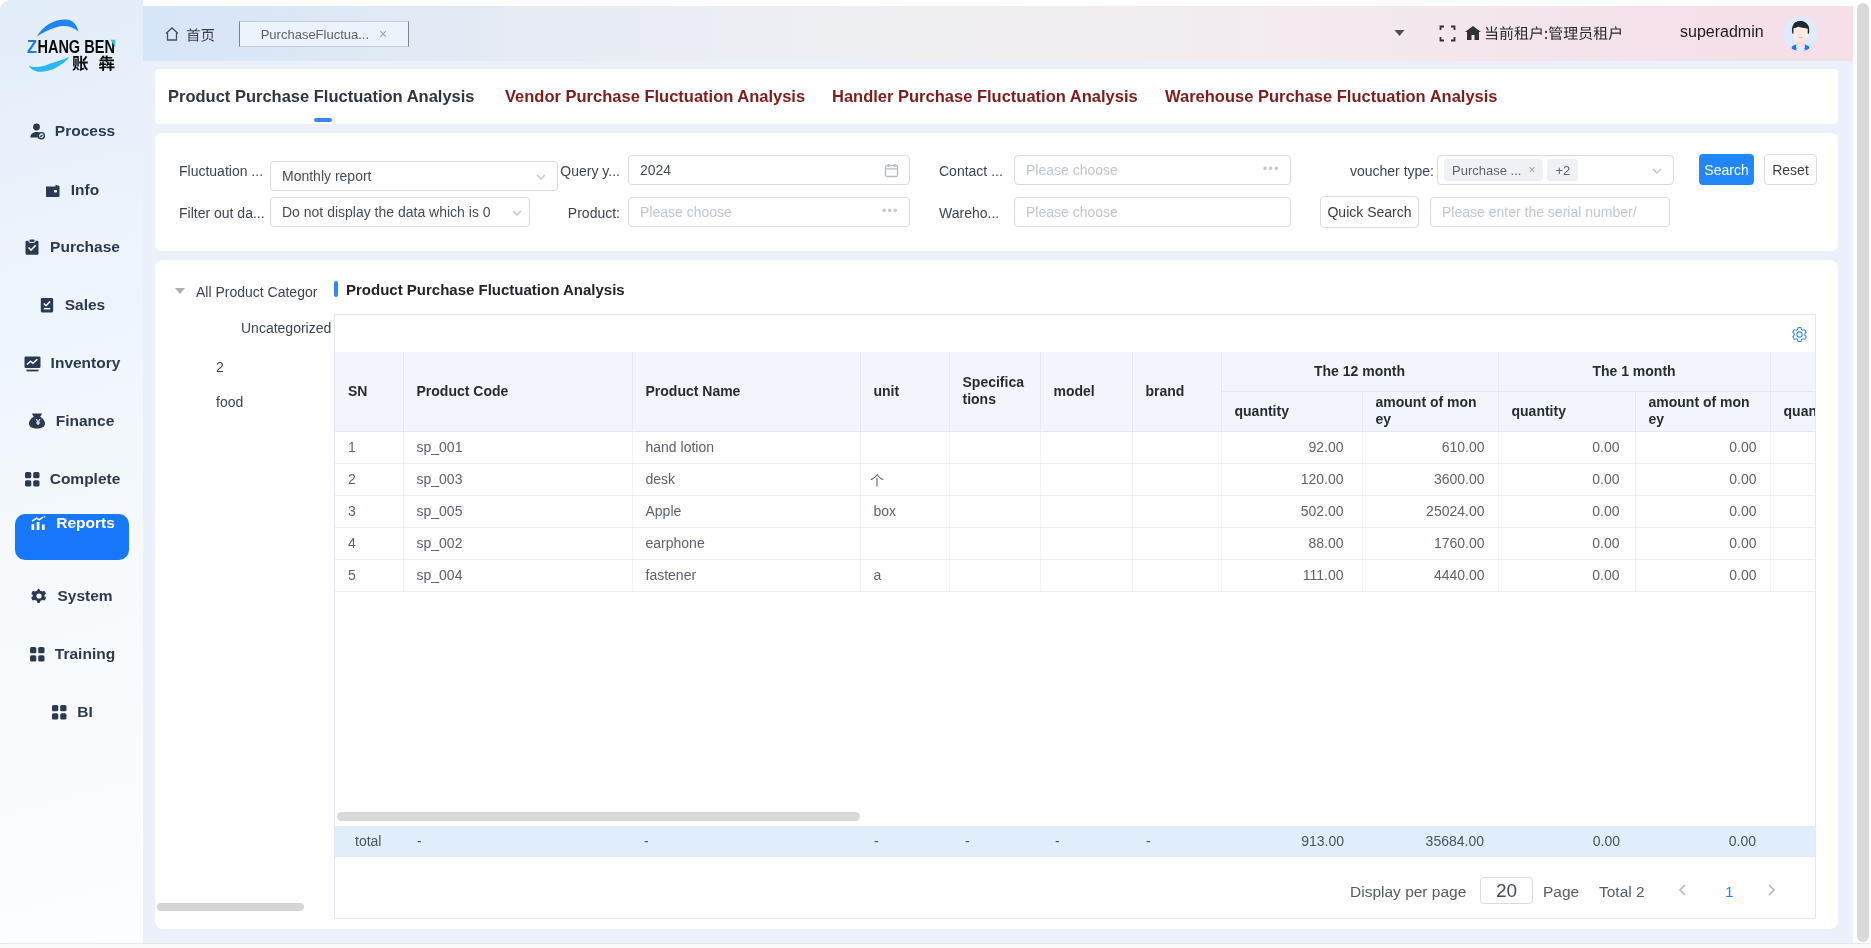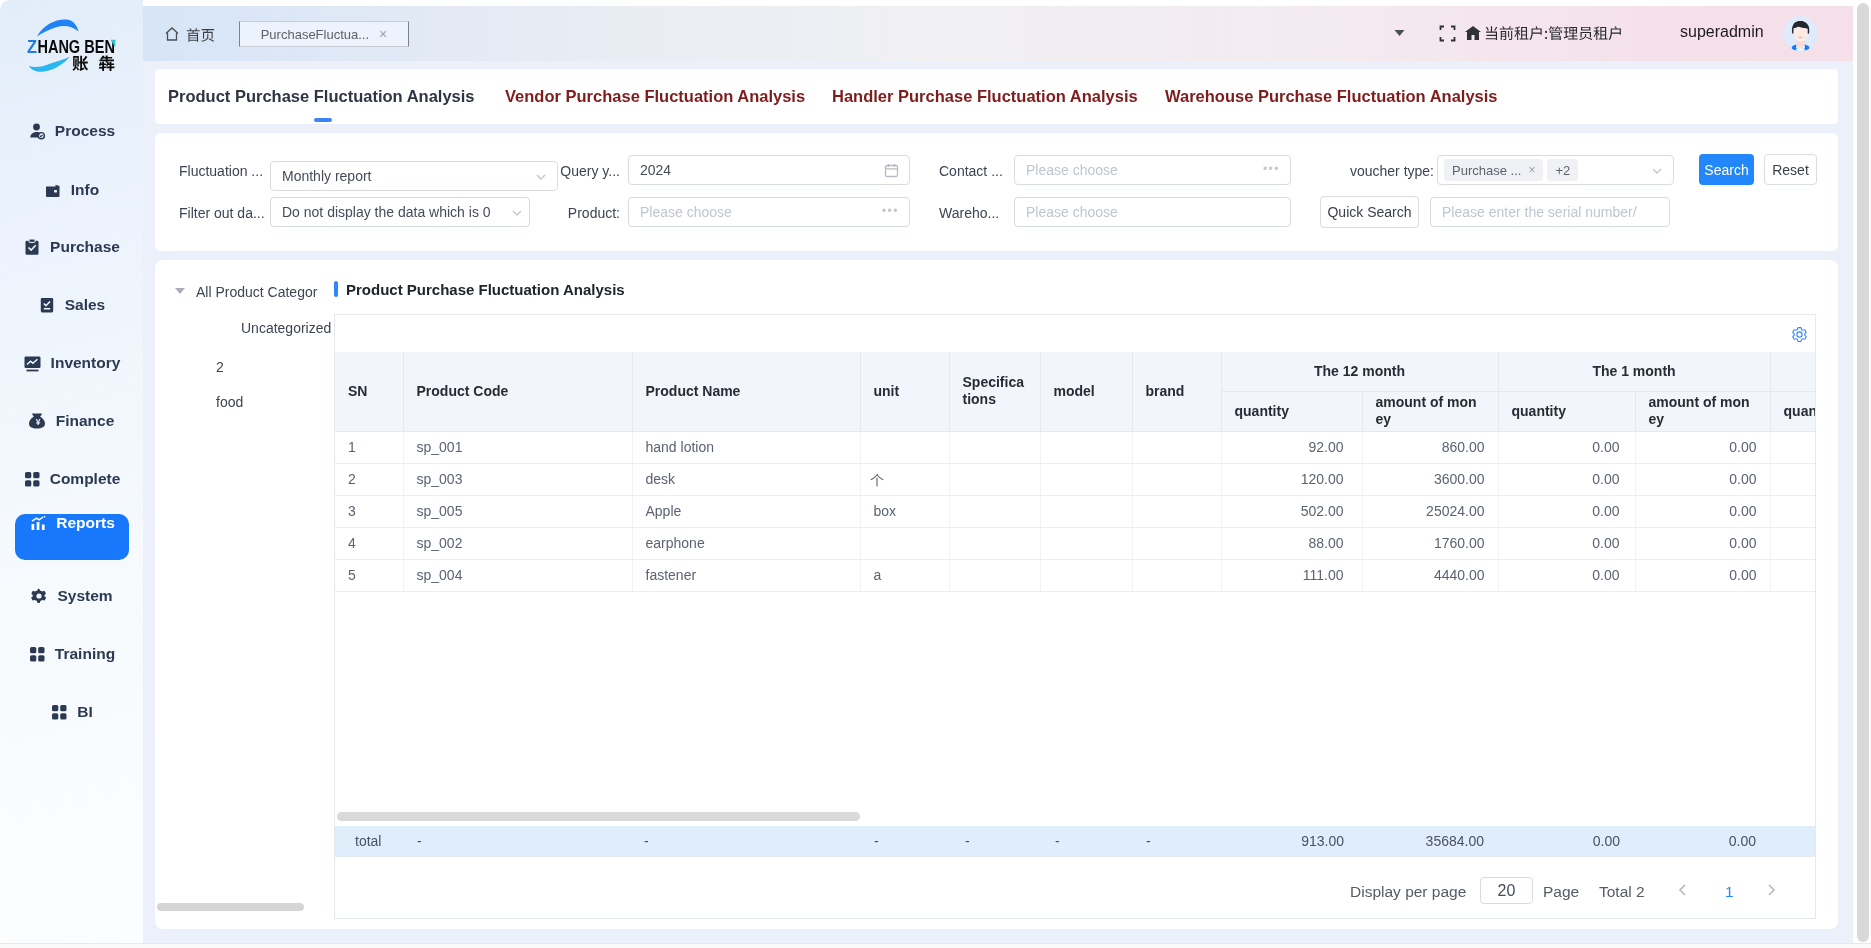--- a/index.html
+++ b/index.html
@@ -168,21 +168,21 @@
       </tr>
       <tr class="r">
             <td>1</td>
             <td>sp_001</td>
             <td>hand lotion</td>
             <td></td>
             <td></td>
             <td></td>
             <td></td>
             <td class="num" style="padding-right:18px;">92.00</td>
-            <td class="num">860.00</td>
+            <td class="num">610.00</td>
             <td class="num" style="padding-right:15px;">0.00</td>
             <td class="num">0.00</td>
             <td></td>
           </tr>
       <tr class="r">
             <td>2</td>
             <td>sp_003</td>
             <td>desk</td>
             <td></td>
             <td></td>
@@ -254,21 +254,21 @@
       <div class="tcell" style="left:720px;">-</div>
       <div class="tcell" style="left:811px;">-</div>
       <div class="tcell" style="left:886px; width:141px; padding-right:18px; justify-content:flex-end;">913.00</div>
       <div class="tcell" style="left:1027px; width:136px; padding-right:14px; justify-content:flex-end;">35684.00</div>
       <div class="tcell" style="left:1163px; width:137px; padding-right:15px; justify-content:flex-end;">0.00</div>
       <div class="tcell" style="left:1300px; width:135px; padding-right:14px; justify-content:flex-end;">0.00</div>
     </div>
 
     <div class="abs" style="left:0; top:540px; width:1480px; height:63px; font-size:15.5px; color:#555c66;">
       <div class="abs" style="left:1015px; top:28px;">Display per page</div>
-      <div class="abs" style="left:1145px; top:22px; width:53px; height:27px; border:1px solid #d7dbe2; border-radius:4px; text-align:center; line-height:25px; color:#454c59; font-size:16px;">20</div>
+      <div class="abs" style="left:1145px; top:22px; width:53px; height:27px; border:1px solid #d7dbe2; border-radius:4px; text-align:center; line-height:25px; color:#454c59; font-size:19px;">20</div>
       <div class="abs" style="left:1208px; top:28px;">Page</div>
       <div class="abs" style="left:1264px; top:28px;">Total 2</div>
       <svg class="abs" style="left:1342px; top:29px;" width="12" height="12" viewBox="0 0 12 12">
           <path d="M8 1L3 6l5 5" fill="none" stroke="#b3b9c2" stroke-width="1.6"></path>
         </svg>
       <div class="abs" style="left:1390px; top:28px; color:#2287fb;">1</div>
       <svg class="abs" style="left:1430px; top:29px;" width="12" height="12" viewBox="0 0 12 12">
           <path d="M4 1l5 5-5 5" fill="none" stroke="#b3b9c2" stroke-width="1.6"></path>
         </svg>
     </div>

